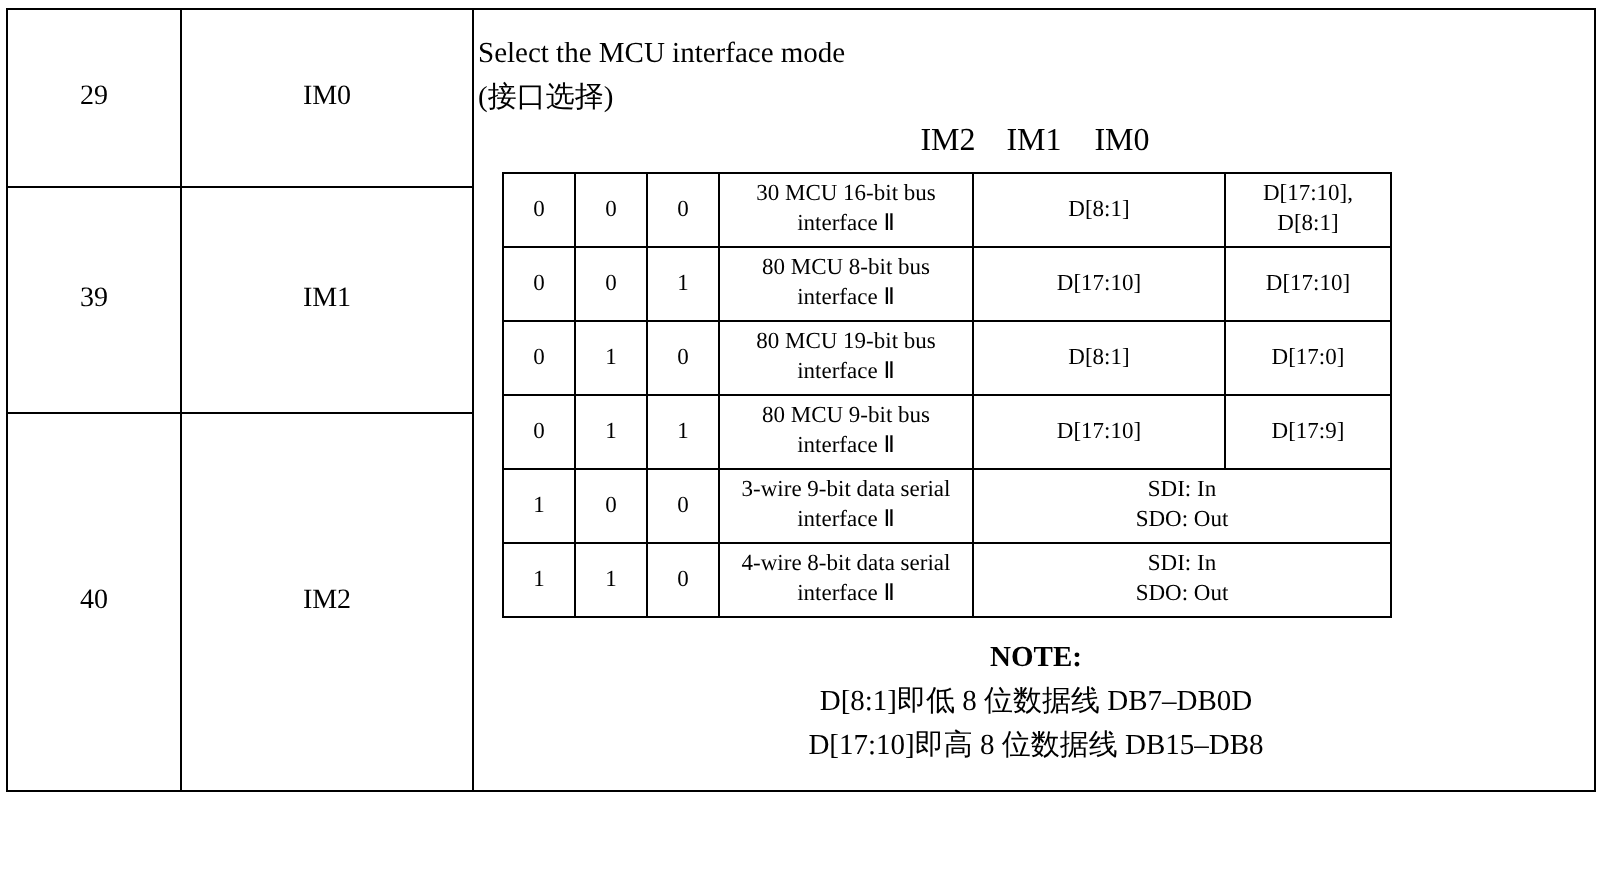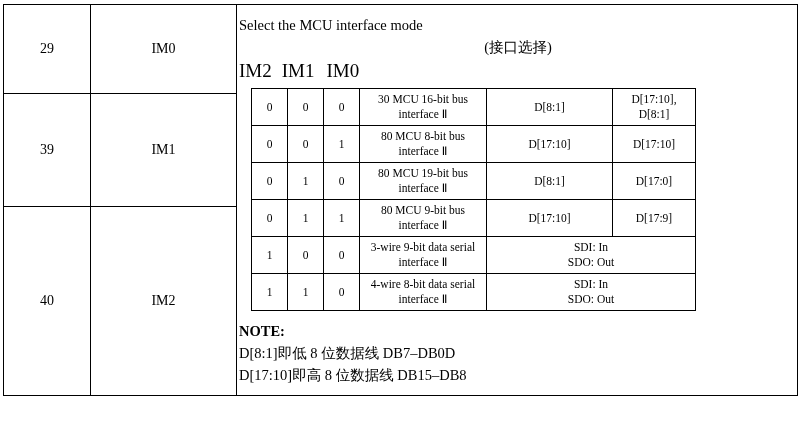--- a/index.html
+++ b/index.html
@@ -56,26 +56,26 @@
 
   .desc-title {
     font-size: 14.5px;
     line-height: 1.45;
     margin: 2px 0 0 2px;
   }
   .desc-sub {
     font-size: 14.5px;
     line-height: 1.45;
     margin: 1px 0 0 2px;
-    text-align: center;
   }
   .im-header {
-    font-size: 19px;
+    font-size: 16px;
     margin: 2px 0 6px 2px;
     letter-spacing: 0;
+    text-align: center;
   }
   .im-header span { display: inline-block; }
   .im-h1 { width: 38px; }
   .im-h2 { width: 40px; }
   .im-h3 { width: 40px; }
 
   
   table.mode-table {
     border-collapse: collapse;
     margin: 0 0 0 14px;
@@ -97,20 +97,21 @@
     padding-left: 5px;
     line-height: 1.35;
     font-size: 11.5px;
   }
   td.dcol1 { width: 121px; }
   td.dcol2 { width: 78px; line-height: 1.3; }
   td.serial { line-height: 1.35; }
 
   .note {
     margin: 12px 0 0 2px;
+    text-align: center;
   }
   .note-title {
     font-weight: bold;
     font-size: 14.5px;
     margin-bottom: 3px;
   }
   .note-line {
     font-size: 14.5px;
     line-height: 1.5;
   }

